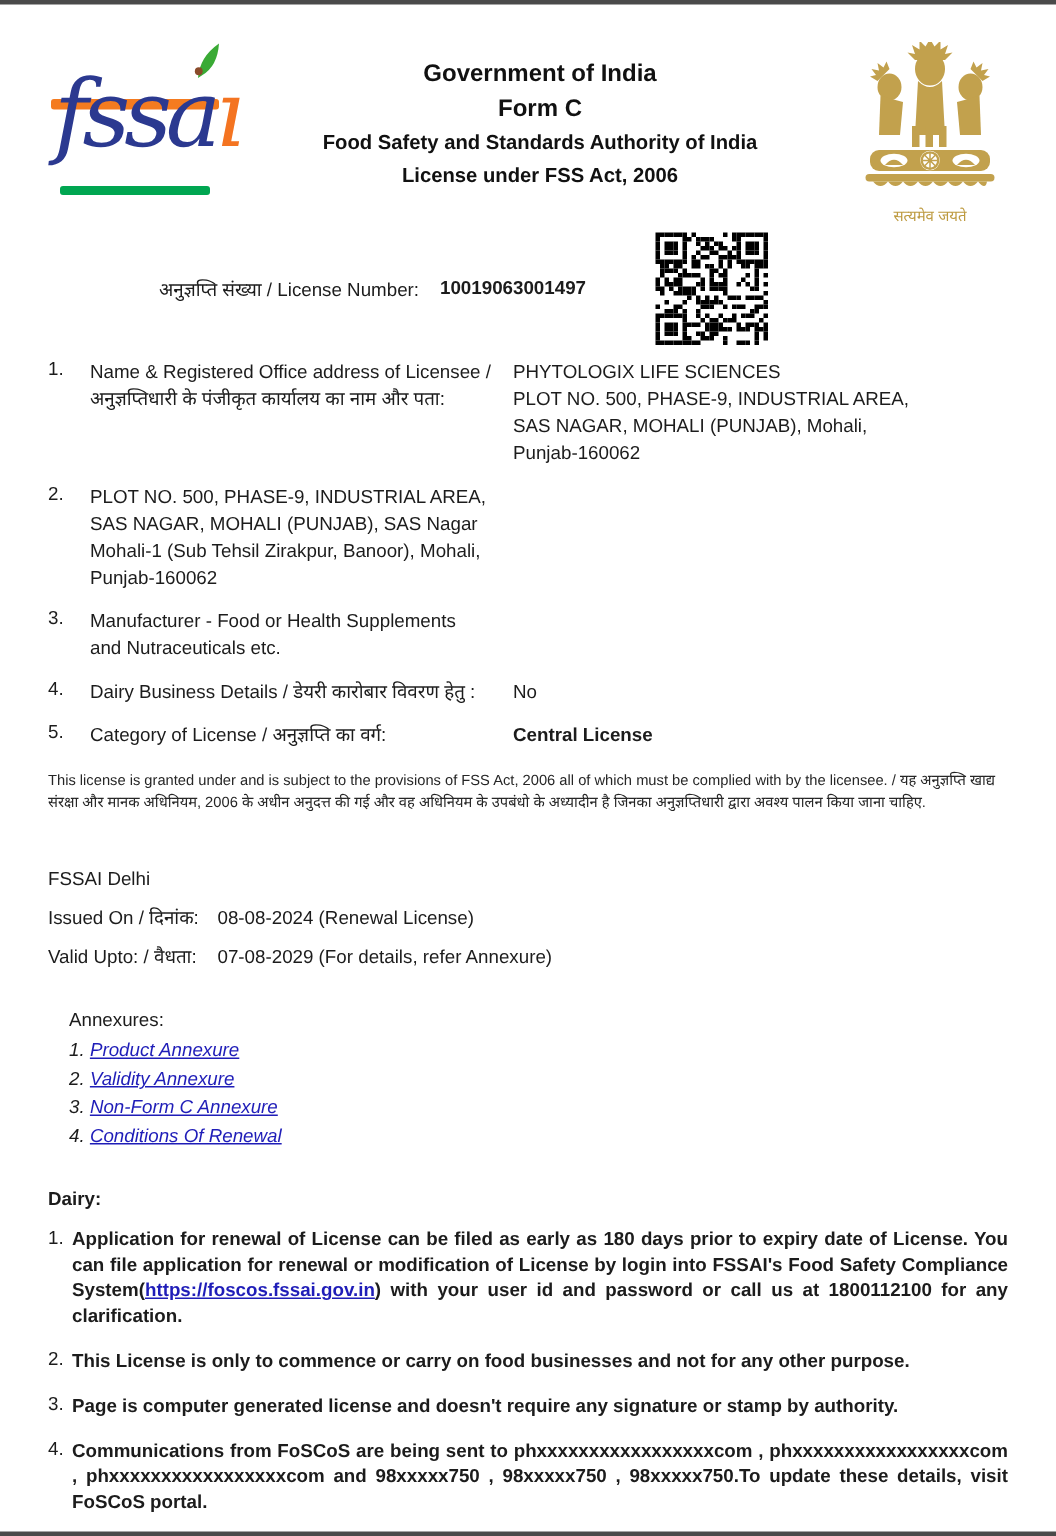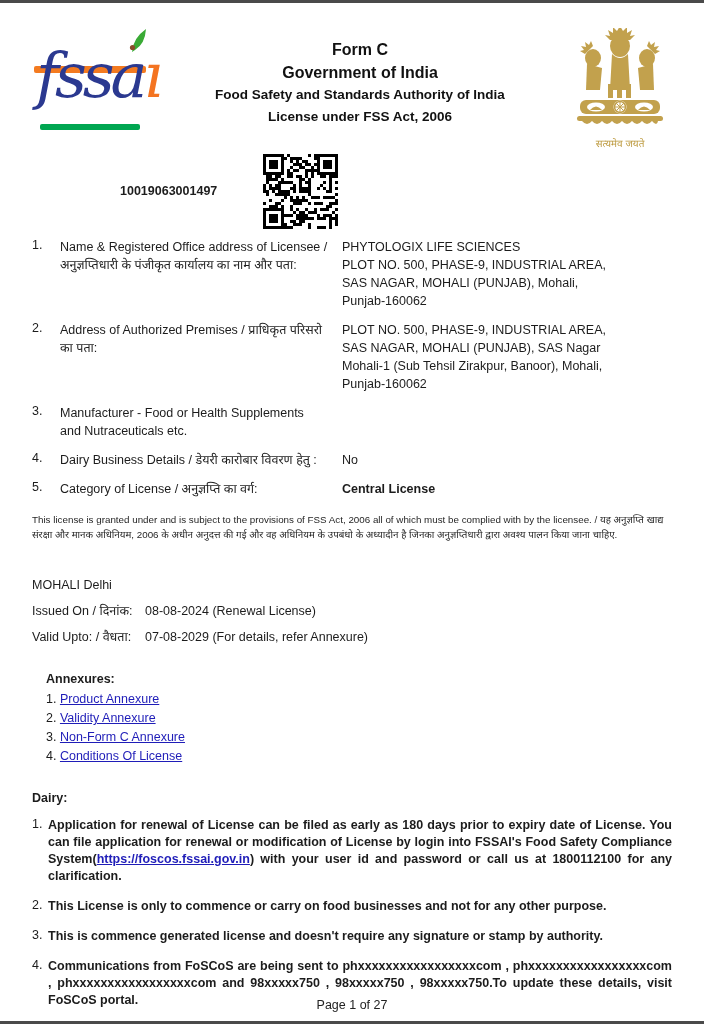--- a/index.html
+++ b/index.html
@@ -50,22 +50,22 @@
 
   
   .issue-block{margin:30px 32px 0 32px;font-size:12.5px;}
   .issue-line{display:flex;align-items:baseline;line-height:26px;}
   .issue-label{width:113px;flex:0 0 auto;}
   .issue-value{flex:1;}
   .officer{font-weight:bold;}
 
   
   .annexures{margin:20px 32px 0 46px;font-size:12.5px;line-height:18px;}
-  .annex-title{font-weight:bold;margin-bottom:2px;}
-  .annex-item{margin-top:1px;}
+  .annex-title{font-weight:normal;margin-bottom:2px;}
+  .annex-item{margin-top:1px;font-style:italic;}
   .annex-item a, a.doc-link{color:#1f1db8;text-decoration:underline;cursor:pointer;}
 
   
   .notes{margin:26px 32px 0 32px;}
   .note-title{font-weight:bold;font-size:12.5px;margin-bottom:12px;}
   .note-item{display:grid;grid-template-columns:16px 1fr;margin-bottom:13px;}
   .note-no{font-size:12.5px;}
   .note-text{font-size:12.5px;font-weight:bold;line-height:17px;text-align:justify;}
 
   
@@ -84,22 +84,22 @@
       <div class="logo-text"><span class="lt-blue">fssa</span><span class="lt-orange">ı</span></div>
       <span class="leaf">
         <svg width="22" height="26" viewBox="0 0 22 26">
           <path d="M6,24 Q7,10 20,1 Q19,16 9,22 Z" fill="#3aaa35"></path>
           <circle cx="6.5" cy="19.5" r="2.6" fill="#8a4b2a"></circle>
         </svg>
       </span>
     </div>
 
     <div class="title-block">
+      <div class="title-line-lg">Government of India</div>
       <div class="title-line-lg">Form C</div>
-      <div class="title-line-lg">Government of India</div>
       <div class="title-line-sm">Food Safety and Standards Authority of India</div>
       <div class="title-line-sm">License under FSS Act, 2006</div>
     </div>
 
     <div class="emblem">
       <svg width="96" height="104" viewBox="0 0 96 104">
         <g fill="#c2a14d">
 
           <ellipse cx="48" cy="18" rx="10" ry="11"></ellipse>
           <path d="M38,12 l-5,-5 5,1 -2,-6 5,3 0,-6 4,4 3,-5 3,5 4,-4 0,6 5,-3 -2,6 5,-1 -5,5 Z"></path>
@@ -130,20 +130,21 @@
 
           <rect x="5" y="88" width="86" height="5" rx="2.5"></rect>
           <path d="M10,93 q5,6 10,0 q5,6 10,0 q5,6 10,0 q5,6 10,0 q5,6 10,0 q5,6 10,0 q5,6 10,0 q5,6 6,0 Z"></path>
         </g>
       </svg>
       <div class="caption">सत्यमेव जयते</div>
     </div>
   </div>
 
   <div class="license-row">
+    <span class="license-label">अनुज्ञप्ति संख्या / License Number:</span>
     <span class="license-number">10019063001497</span>
     <div class="qr">
         <i style="left:0px;top:0px"></i>
         <i style="left:3px;top:0px"></i>
         <i style="left:6px;top:0px"></i>
         <i style="left:9px;top:0px"></i>
         <i style="left:12px;top:0px"></i>
         <i style="left:15px;top:0px"></i>
         <i style="left:18px;top:0px"></i>
         <i style="left:24px;top:0px"></i>
@@ -461,21 +462,20 @@
     <div class="field-row">
       <span class="field-no">1.</span>
       <span class="field-label">Name &amp; Registered Office address of Licensee / अनुज्ञप्तिधारी के पंजीकृत कार्यालय का नाम और पता:</span>
       <span class="field-value">PHYTOLOGIX LIFE SCIENCES
 PLOT NO. 500, PHASE-9, INDUSTRIAL AREA,
 SAS NAGAR, MOHALI (PUNJAB), Mohali,
 Punjab-160062</span>
     </div>
     <div class="field-row">
       <span class="field-no">2.</span>
-      <span class="field-label">Address of Authorized Premises / प्राधिकृत परिसरो का पता:</span>
       <span class="field-value">PLOT NO. 500, PHASE-9, INDUSTRIAL AREA,
 SAS NAGAR, MOHALI (PUNJAB), SAS Nagar
 Mohali-1 (Sub Tehsil Zirakpur, Banoor), Mohali,
 Punjab-160062</span>
     </div>
     <div class="field-row">
       <span class="field-no">3.</span>
       <span class="field-value">Manufacturer - Food or Health Supplements
 and Nutraceuticals etc.</span>
     </div>
@@ -488,56 +488,55 @@
       <span class="field-no">5.</span>
       <span class="field-label">Category of License / अनुज्ञप्ति का वर्ग:</span>
       <span class="field-value bold">Central License</span>
     </div>
   </div>
 
   <div class="disclaimer">This license is granted under and is subject to the provisions of FSS Act, 2006 all of which must be complied with by the licensee. / यह अनुज्ञप्ति खाद्य संरक्षा और मानक अधिनियम, 2006 के अधीन अनुदत्त की गई और वह अधिनियम के उपबंधो के अध्यादीन है जिनका अनुज्ञप्तिधारी द्वारा अवश्य पालन किया जाना चाहिए.</div>
 
   <div class="issue-block">
     <div class="issue-line">
-      <span class="issue-value">MOHALI Delhi</span>
+      <span class="issue-value">FSSAI Delhi</span>
     </div>
     <div class="issue-line">
       <span class="issue-label">Issued On / दिनांक:</span>
       <span class="issue-value">08-08-2024 (Renewal License)</span>
     </div>
     <div class="issue-line">
       <span class="issue-label">Valid Upto: / वैधता:</span>
       <span class="issue-value">07-08-2029 (For details, refer Annexure)</span>
     </div>
   </div>
 
   <div class="annexures">
     <div class="annex-title">Annexures:</div>
     <div class="annex-item"><span>1.</span> <a>Product Annexure</a></div>
     <div class="annex-item"><span>2.</span> <a>Validity Annexure</a></div>
     <div class="annex-item"><span>3.</span> <a>Non-Form C Annexure</a></div>
-    <div class="annex-item"><span>4.</span> <a>Conditions Of License</a></div>
+    <div class="annex-item"><span>4.</span> <a>Conditions Of Renewal</a></div>
   </div>
 
   <div class="notes">
     <div class="note-title">Dairy:</div>
     <div class="note-item">
       <span class="note-no">1.</span>
       <span class="note-text"><span>Application for renewal of License can be filed as early as 180 days prior to expiry date of License. You can file application for renewal or modification of License by login into FSSAI's Food Safety Compliance System(</span><a class="doc-link">https://foscos.fssai.gov.in</a><span>) with your user id and password or call us at 1800112100 for any clarification.</span></span>
     </div>
     <div class="note-item">
       <span class="note-no">2.</span>
       <span class="note-text">This License is only to commence or carry on food businesses and not for any other purpose.</span>
     </div>
     <div class="note-item">
       <span class="note-no">3.</span>
-      <span class="note-text">This is commence generated license and doesn't require any signature or stamp by authority.</span>
+      <span class="note-text">Page is computer generated license and doesn't require any signature or stamp by authority.</span>
     </div>
     <div class="note-item">
       <span class="note-no">4.</span>
       <span class="note-text">Communications from FoSCoS are being sent to phxxxxxxxxxxxxxxxxxcom , phxxxxxxxxxxxxxxxxxcom , phxxxxxxxxxxxxxxxxxcom and 98xxxxx750 , 98xxxxx750 , 98xxxxx750.To update these details, visit FoSCoS portal.</span>
     </div>
   </div>
 
-  <div class="footer">Page 1 of 27</div>
 
   <div class="edge-bar bottom"></div>
 </div>
 
 </body></html>

